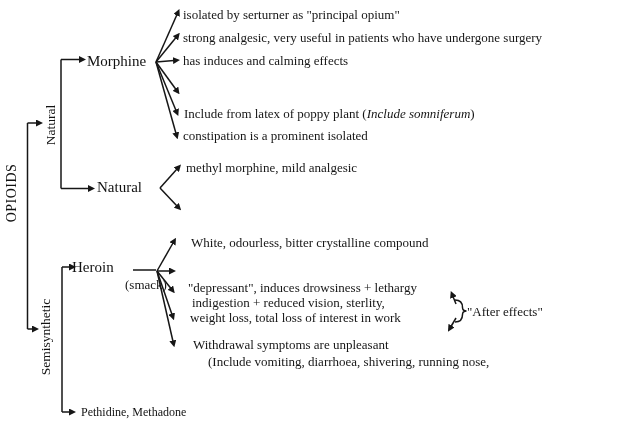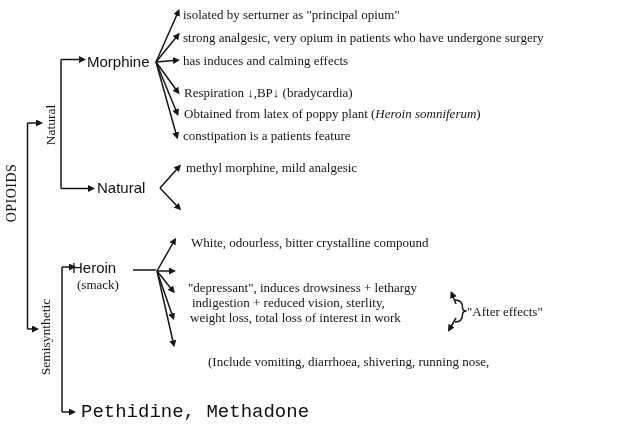--- a/index.html
+++ b/index.html
@@ -7,29 +7,29 @@
     position:relative;width:630px;height:432px;background:#ffffff;overflow:hidden;
     font-family:"Liberation Serif",serif;color:#161616;
   }
   svg.wires{position:absolute;left:0;top:0;width:630px;height:432px;}
   .fact{
     position:absolute;font-size:13px;line-height:15px;white-space:nowrap;
     font-family:"Liberation Serif",serif;color:#161616;
   }
   .node{
     position:absolute;font-size:15px;line-height:17px;white-space:nowrap;
-    font-family:Liberation Sans, sans-serif;color:#111;
+    font-family:Liberation Serif, serif;color:#111;
   }
-  .sub{position:absolute;font-size:13px;white-space:nowrap;}
+  .sub{position:absolute;font-size:13px;white-space:nowrap;margin-left:48px;}
   .vlabel{
     position:absolute;white-space:nowrap;font-size:13.5px;color:#111;
     transform:translate(-50%,-50%) rotate(-90deg);
   }
   .root-label{letter-spacing:0.5px;font-size:14px;}
-  .leaf-sans{font-family:Liberation Mono, monospace;font-size:19px;}
+  .leaf-sans{font-family:Liberation Serif, serif;font-size:12px;}
   i{font-style:italic;}
 </style>
 </head>
 <body>
 
 <div id="stage">
 
   <svg class="wires" viewBox="0 0 630 432" xmlns="http://www.w3.org/2000/svg">
     <defs>
       <marker id="ah" viewBox="0 0 7 7" markerWidth="7" markerHeight="7" refX="1" refY="3.5" orient="auto" markerUnits="userSpaceOnUse">
@@ -86,35 +86,35 @@
       </g>
     </g>
   </svg>
 
   <div class="vlabel root-label" style="left:12px;top:193px">OPIOIDS</div>
   <div class="vlabel" style="left:51px;top:125px">Natural</div>
   <div class="vlabel" style="left:46px;top:337px">Semisynthetic</div>
 
   <div class="node" style="left:87px;top:53px">Morphine</div>
   <div class="fact" style="left:183px;top:7px">isolated by serturner as "principal opium"</div>
-  <div class="fact" style="left:183px;top:30px">strong analgesic, very opium in patients who have undergone surgery</div>
+  <div class="fact" style="left:183px;top:30px">strong analgesic, very useful in patients who have undergone surgery</div>
   <div class="fact" style="left:183px;top:53px">has induces and calming effects</div>
-  <div class="fact" style="left:184px;top:85px">Respiration ↓,BP↓ (bradycardia)</div>
   <div class="fact" style="left:184px;top:106px">
-    <span>Obtained from latex of poppy plant (</span><i>Heroin somniferum</i><span>)</span>
+    <span>Include from latex of poppy plant (</span><i>Include somniferum</i><span>)</span>
   </div>
-  <div class="fact" style="left:183px;top:128px">constipation is a patients feature</div>
+  <div class="fact" style="left:183px;top:128px">constipation is a prominent isolated</div>
 
   <div class="node" style="left:97px;top:179px">Natural</div>
   <div class="fact" style="left:186px;top:160px">methyl morphine, mild analgesic</div>
 
   <div class="node" style="left:72px;top:259px">Heroin</div>
   <div class="sub" style="left:77px;top:277px">(smack)</div>
   <div class="fact" style="left:191px;top:235px">White, odourless, bitter crystalline compound</div>
   <div class="fact" style="left:188px;top:280px">"depressant", induces drowsiness + lethargy</div>
   <div class="fact" style="left:190px;top:310px">weight loss, total loss of interest in work</div>
   <div class="fact" style="left:192px;top:295px">indigestion + reduced vision, sterlity,</div>
   <div class="fact" style="left:467px;top:304px">"After effects"</div>
+  <div class="fact" style="left:193px;top:337px">Withdrawal symptoms are unpleasant</div>
   <div class="fact" style="left:208px;top:354px">(Include vomiting, diarrhoea, shivering, running nose,</div>
 
   <div class="node leaf-sans" style="left:81px;top:404px">Pethidine, Methadone</div>
 
 </div>
 
 </body></html>

